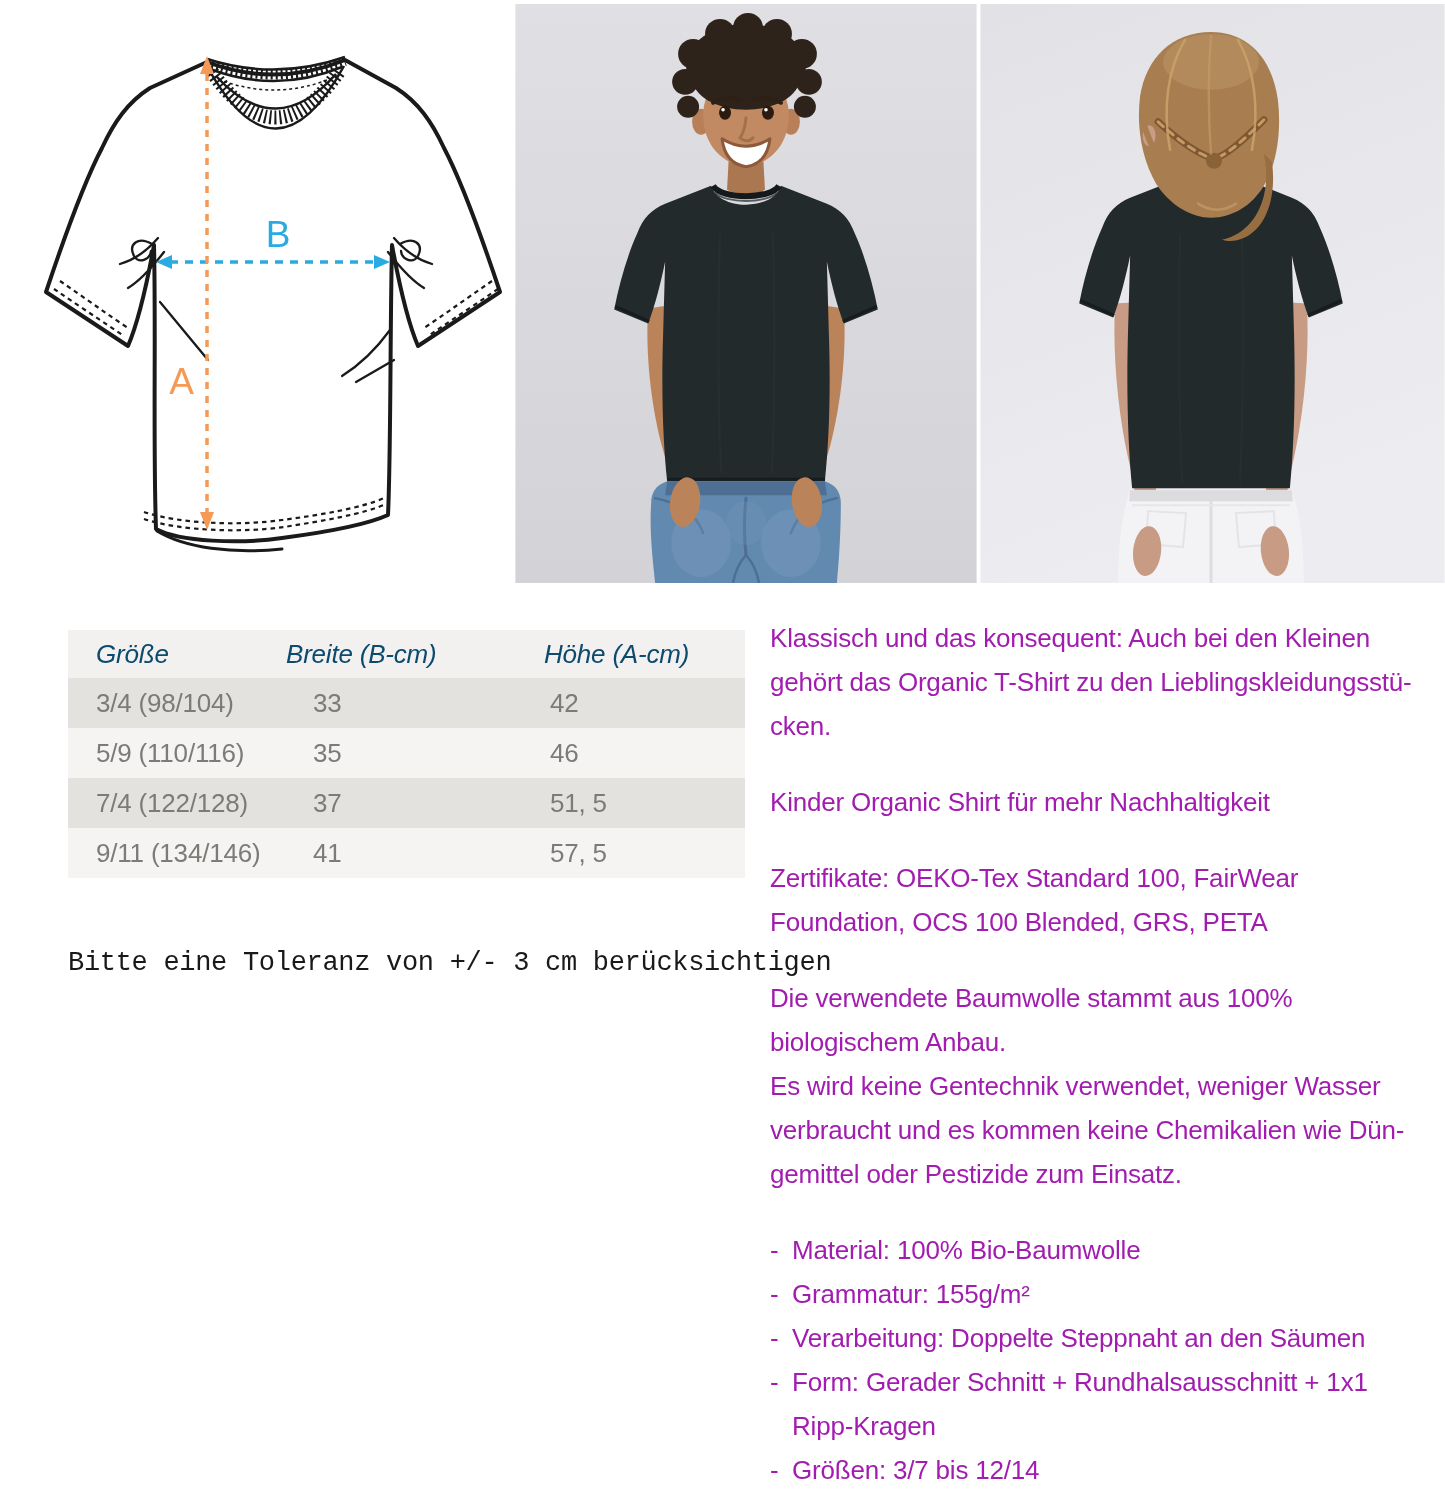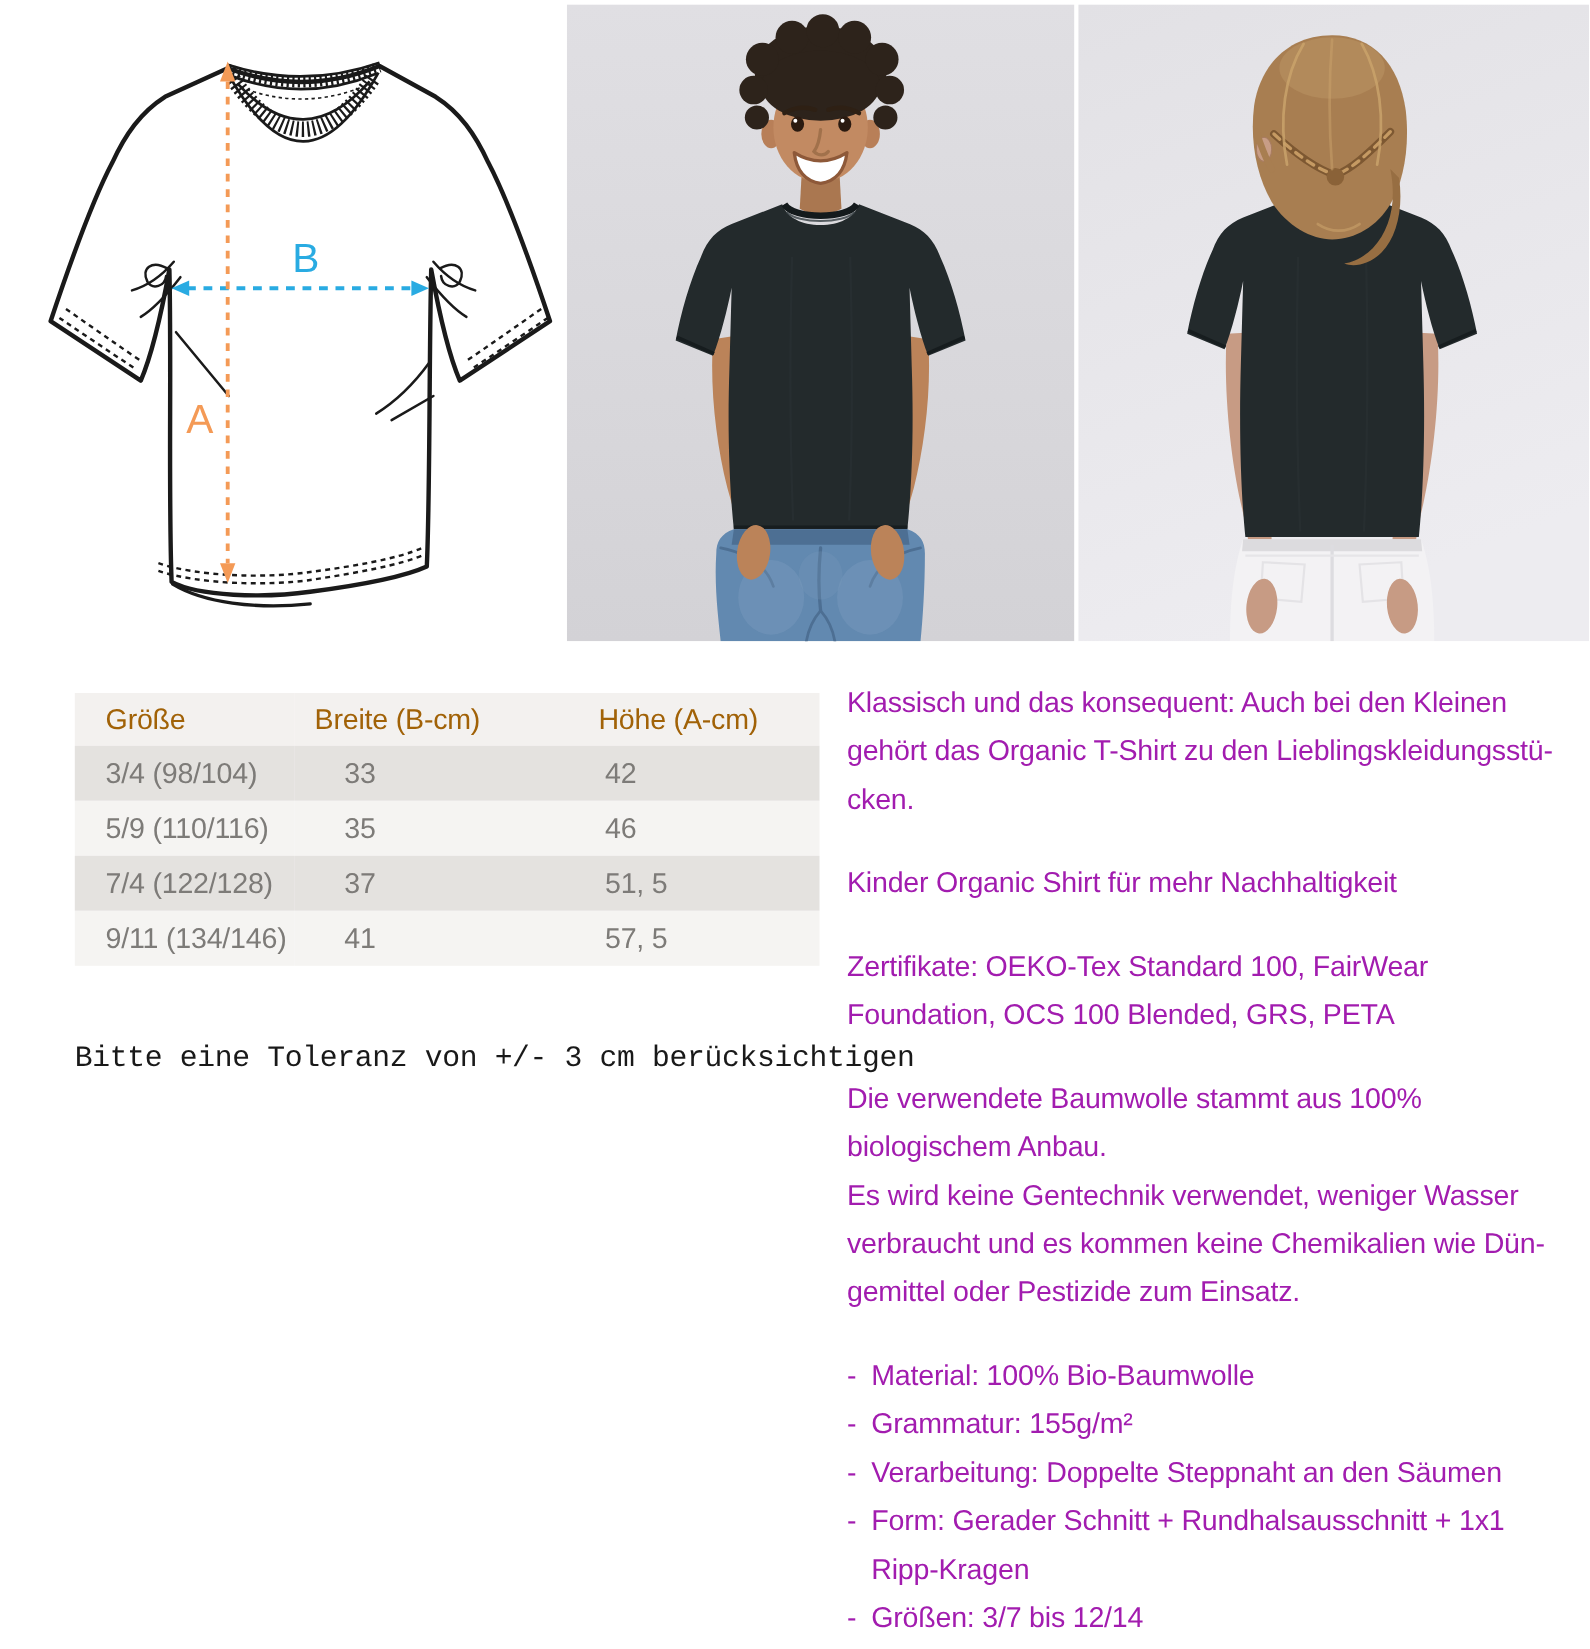--- a/index.html
+++ b/index.html
@@ -9,21 +9,21 @@
   
   .diagram-panel { position:absolute; left:20px; top:30px; width:490px; height:560px; background:#ffffff; }
   .photo { position:absolute; top:4px; height:579px; }
   .photo-front { left:515px; width:462px; }
   .photo-back  { left:980px; width:465px; }
   .photo svg, .diagram-panel svg { display:block; width:100%; height:100%; }
 
   
   .size-table { position:absolute; left:68px; top:630px; width:677px; border-collapse:collapse;
                 font-size:26px; letter-spacing:-0.2px; }
-  .size-table th { font-weight:normal; color:#a16207; text-align:left; height:48px; background:#f3f1ef; }
+  .size-table th { font-weight:normal; color:#0c4a6e; text-align:left; height:48px; background:#f3f1ef;font-style:italic; }
   .size-table td { color:#7d7b78; height:50px; background:#f5f4f2; }
   .size-table tr.dark td { background:#e4e2df; }
   .size-table th:nth-child(1), .size-table td:nth-child(1) { width:200px; padding-left:28px; }
   .size-table th:nth-child(2) { width:252px; padding-left:18px; }
   .size-table td:nth-child(2) { padding-left:45px; }
   .size-table th:nth-child(3) { width:225px; padding-left:24px; }
   .size-table td:nth-child(3) { padding-left:30px;margin-top:11px; }
 
   .tolerance-note { position:absolute; left:68px; top:948px; font-size:27px; letter-spacing:-0.3px; color:#191919;font-family:Liberation Mono, monospace; }
 

